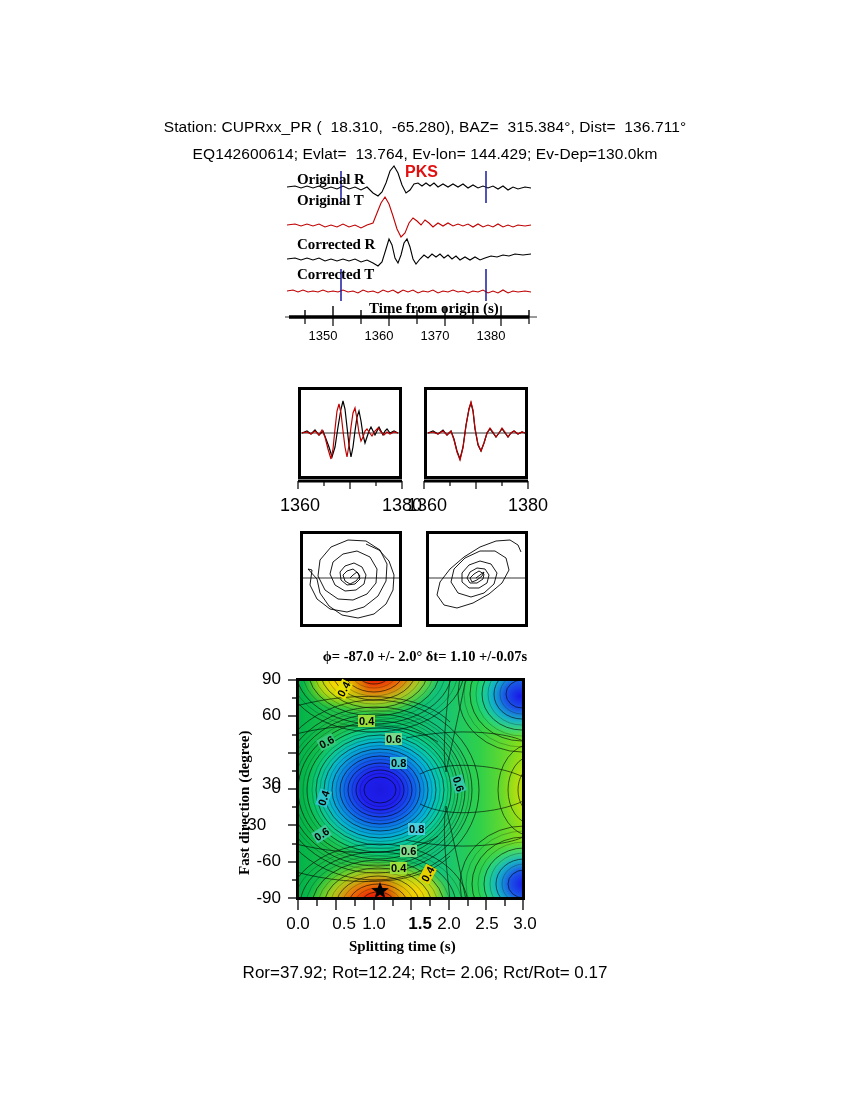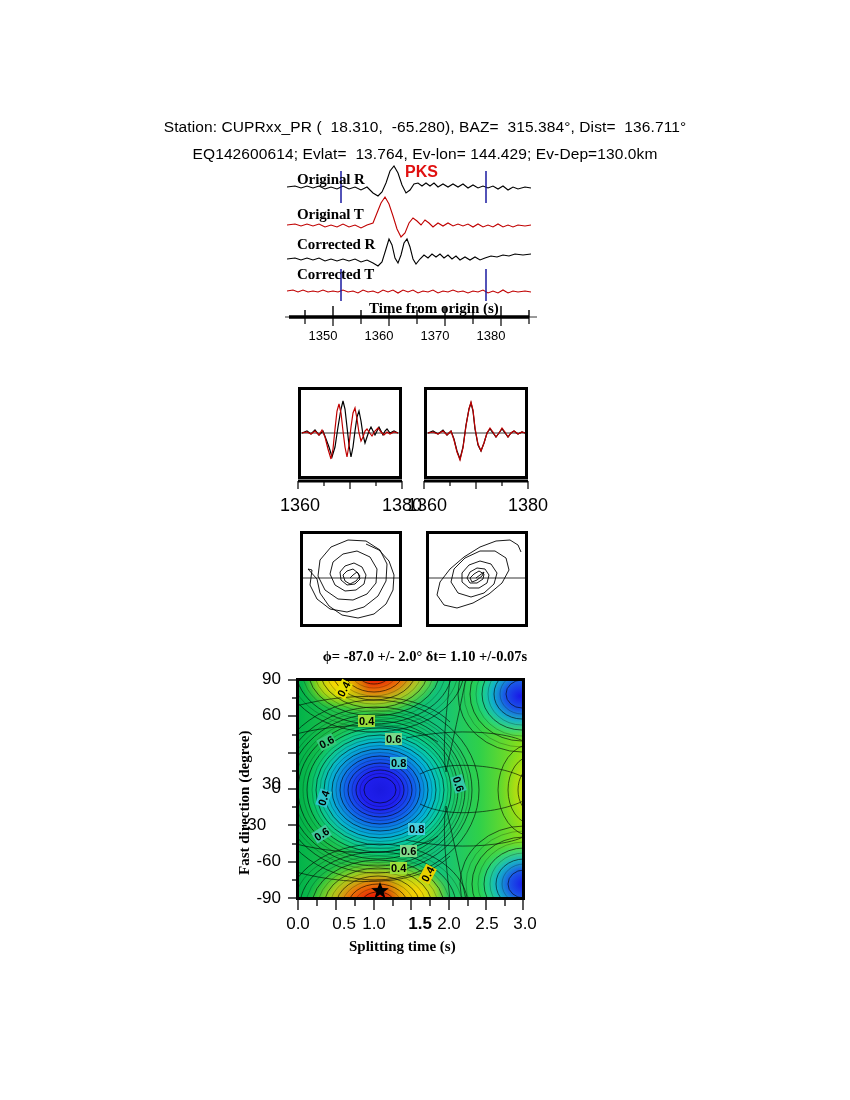--- a/index.html
+++ b/index.html
@@ -174,21 +174,21 @@
         <line x1="56" y1="106" x2="56" y2="138" stroke="#1a1aa0" stroke-width="1.5"></line>
       </g>
       <g>
         <line x1="201" y1="8" x2="201" y2="40" stroke="#1a1aa0" stroke-width="1.5"></line>
         <line x1="201" y1="106" x2="201" y2="138" stroke="#1a1aa0" stroke-width="1.5"></line>
       </g>
     </svg>
   </div>
 
   <div class="trace-label" style="left:297px; top:171px;">Original R</div>
-  <div class="trace-label" style="left:297px; top:206px;">Original T</div>
+  <div class="trace-label" style="left:297px; top:192px;">Original T</div>
   <div class="trace-label" style="left:297px; top:236px;">Corrected R</div>
   <div class="trace-label" style="left:297px; top:266px;">Corrected T</div>
   <div class="pks-label" style="left:405px; top:163px;">PKS</div>
 
   <div class="abs" style="left:285px; top:305px;">
     <svg width="252" height="22" viewBox="0 0 252 22">
       <line x1="4" y1="12" x2="244" y2="12" stroke="#000" stroke-width="3.4"></line>
       <line x1="0" y1="12" x2="252" y2="12" stroke="#000" stroke-width="0.8"></line>
       <g stroke="#000" stroke-width="1.4">
         <line x1="20" y1="12" x2="20" y2="5"></line>
@@ -544,14 +544,15 @@
   <div class="ctick" style="left:278px; top:914px; width:40px; text-align:center;">0.0</div>
   <div class="ctick" style="left:316px; top:914px; width:40px; text-align:right;">0.5</div>
   <div class="ctick" style="left:354px; top:914px; width:40px; text-align:center;">1.0</div>
   <div class="ctick" style="left:392px; top:914px; width:40px; text-align:right;font-weight:bold;">1.5</div>
   <div class="ctick" style="left:429px; top:914px; width:40px; text-align:center;">2.0</div>
   <div class="ctick" style="left:467px; top:914px; width:40px; text-align:center;">2.5</div>
   <div class="ctick" style="left:505px; top:914px; width:40px; text-align:center;">3.0</div>
 
   <div class="ax-label" style="left:349px; top:938px;">Splitting time (s)</div>
 
+  <div class="footer-line" style="top:963px;">Ror=37.92; Rot=12.24; Rct= 2.06; Rct/Rot= 0.17</div>
 
 </div>
 
 </body></html>

